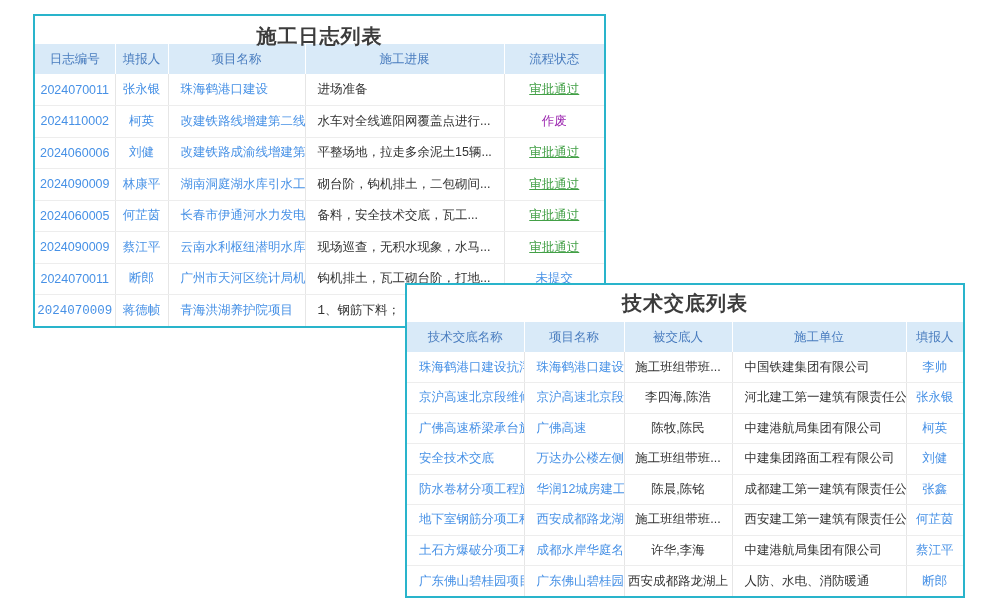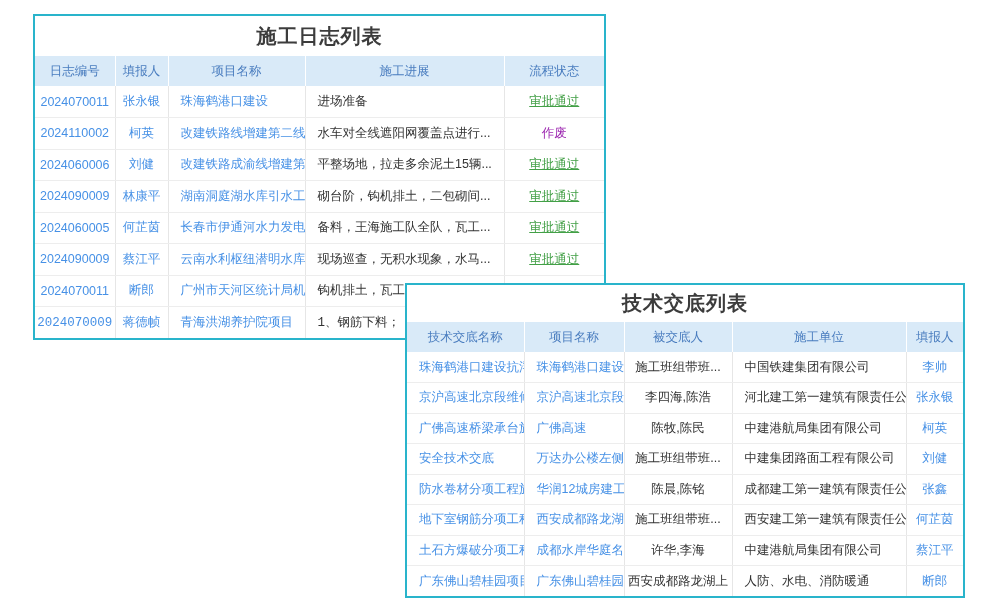--- a/index.html
+++ b/index.html
@@ -25,21 +25,21 @@
   .panel1{left:33px;top:14px;width:573px;z-index:1;}
   .panel2{left:405px;top:283px;width:560px;z-index:2;}
 
   .panel-title{
     text-align:center;
     font-weight:bold;
     font-size:20px;
     color:#3c3c3c;
     letter-spacing:1px;
   }
-  .panel1 .panel-title{line-height:40px;height:40px;}
+  .panel1 .panel-title{line-height:40px;height:28px;}
   .panel2 .panel-title{line-height:37px;height:37px;}
 
   table{border-collapse:collapse;table-layout:fixed;width:100%;}
   th{
     background:var(--header-bg);
     color:var(--header-text);
     font-weight:normal;
     font-size:12.5px;
     height:30px;
     text-align:center;
@@ -116,21 +116,21 @@
           <td class="al-center"><span class="link">2024090009</span></td>
           <td class="al-center"><span class="link">林康平</span></td>
           <td class="al-left"><span class="link">湖南洞庭湖水库引水工程...</span></td>
           <td class="al-left">砌台阶，钩机排土，二包砌间...</td>
           <td class="al-center"><span class="status st-approved">审批通过</span></td>
         </tr>
         <tr>
           <td class="al-center"><span class="link">2024060005</span></td>
           <td class="al-center"><span class="link">何芷茵</span></td>
           <td class="al-left"><span class="link">长春市伊通河水力发电厂...</span></td>
-          <td class="al-left">备料，王海施工队全队，瓦工...</td>
+          <td class="al-left">备料，安全技术交底，瓦工...</td>
           <td class="al-center"><span class="status st-approved">审批通过</span></td>
         </tr>
         <tr>
           <td class="al-center"><span class="link">2024090009</span></td>
           <td class="al-center"><span class="link">蔡江平</span></td>
           <td class="al-left"><span class="link">云南水利枢纽潜明水库一...</span></td>
           <td class="al-left">现场巡查，无积水现象，水马...</td>
           <td class="al-center"><span class="status st-approved">审批通过</span></td>
         </tr>
         <tr>

